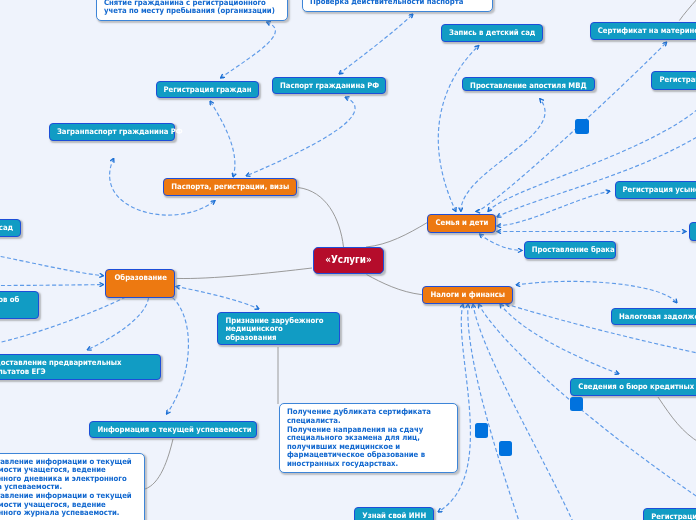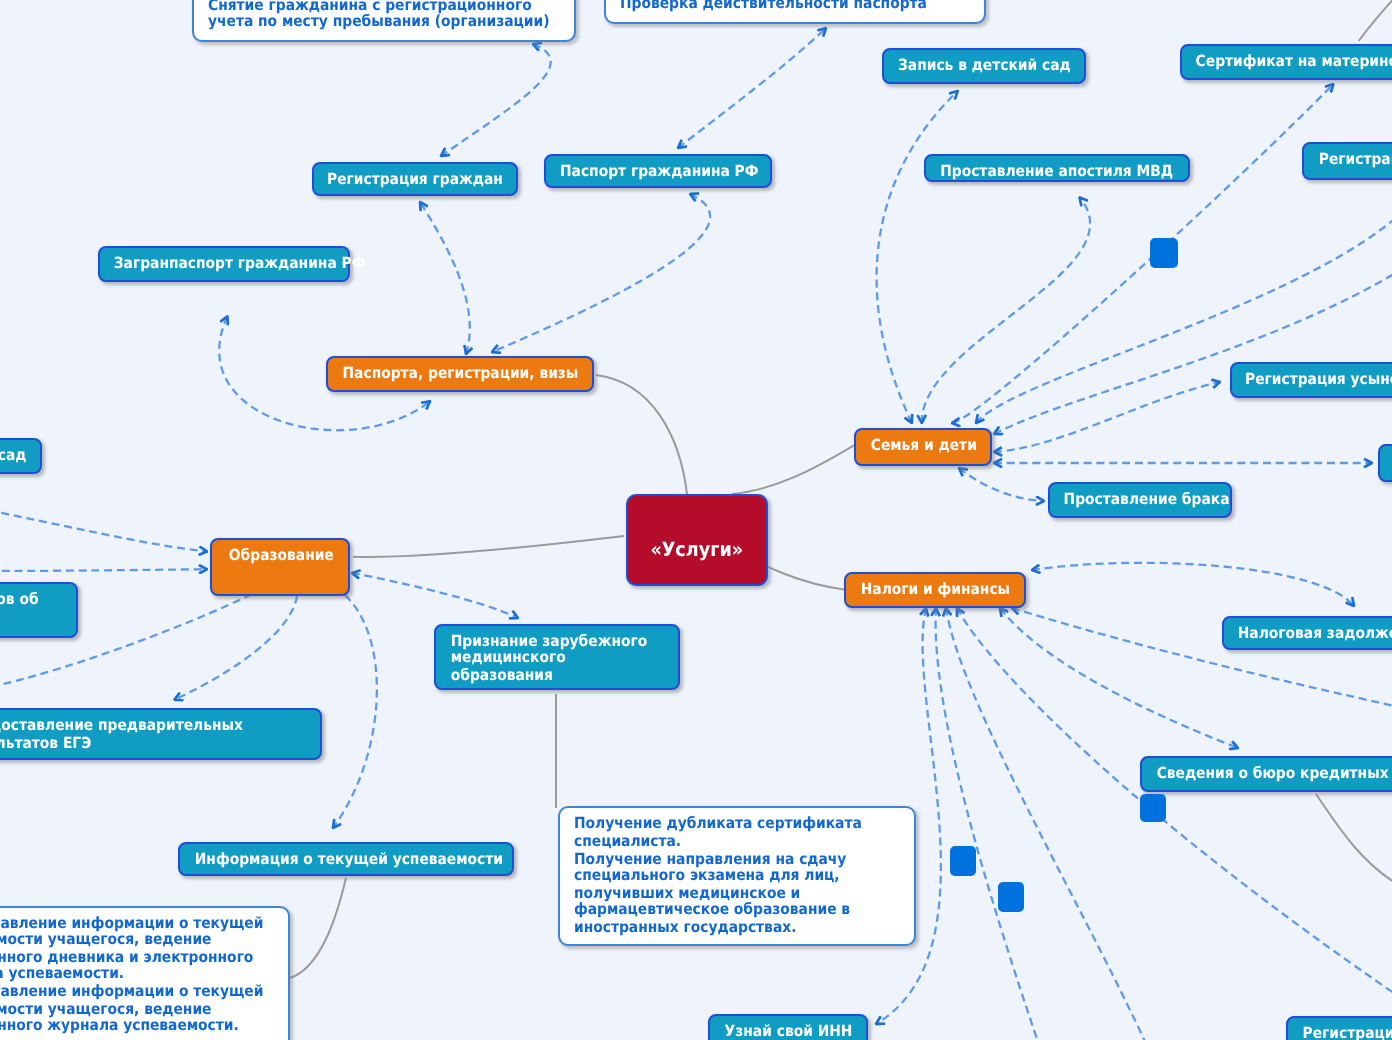--- a/index.html
+++ b/index.html
@@ -9,21 +9,21 @@
        -webkit-font-smoothing:antialiased;}
   #canvas{position:relative;width:696px;height:520px;overflow:hidden;background:#eff3fc;}
   #edges{position:absolute;left:0;top:0;width:696px;height:520px;overflow:visible;}
   .node{position:absolute;box-sizing:border-box;border-radius:4px;
         font-weight:bold;font-size:7.7px;line-height:8.6px;color:#fff;
         white-space:pre;padding:4px 7px;
         box-shadow:1.4px 1.4px 1.6px rgba(128,128,128,.5);
         border:1px solid #1d4ed8;z-index:5;}
   .leaf{background:#119cc4;}
   .cat{background:#ed7911;}
-  .root{background:#b50c2b;font-size:9.8px;line-height:11px;padding:22px 11px;border-radius:5px;}
+  .root{background:#b50c2b;font-size:9.8px;line-height:11px;padding:6px 11px;border-radius:5px;}
   .note{position:absolute;box-sizing:border-box;background:#ffffff;
         border:1.7px solid #3d85d8;border-radius:5px;color:#1268cf;
         font-weight:bold;font-size:7.7px;line-height:8.6px;
         white-space:pre;padding:4px 7px;
         box-shadow:1.4px 1.4px 1.6px rgba(128,128,128,.45);z-index:6;}
   .sq{position:absolute;background:#0072de;border-radius:2.5px;z-index:7;}
 </style>
 </head>
 <body>
 

